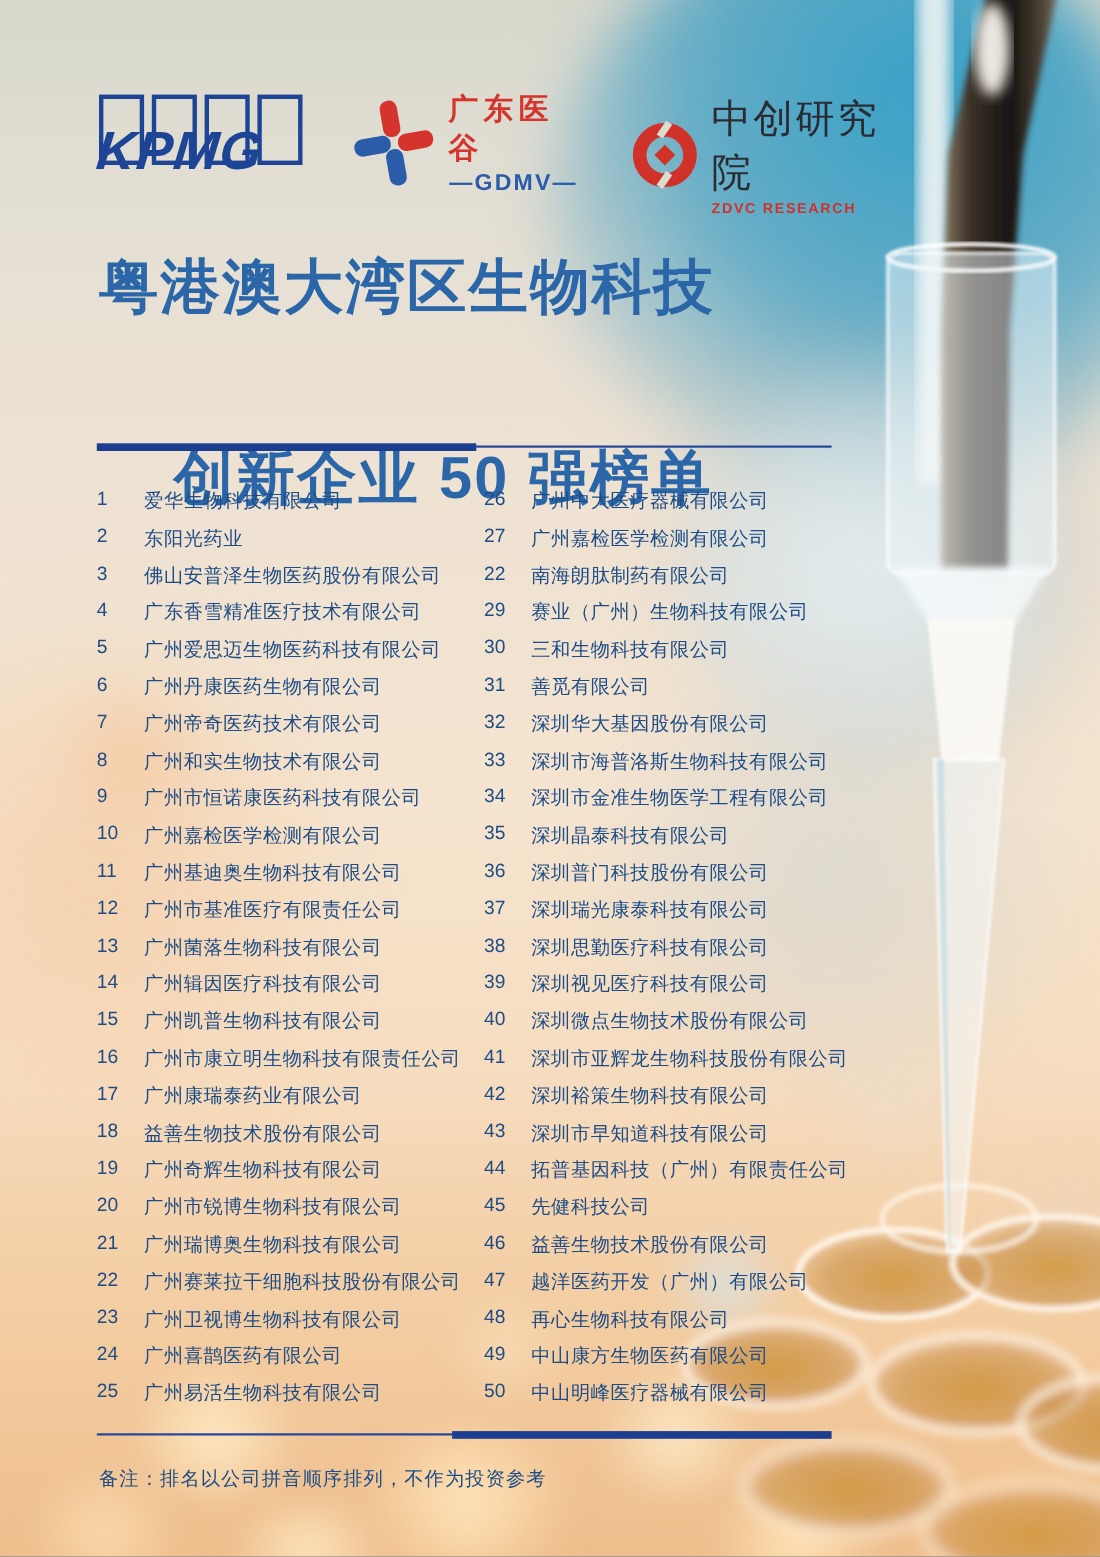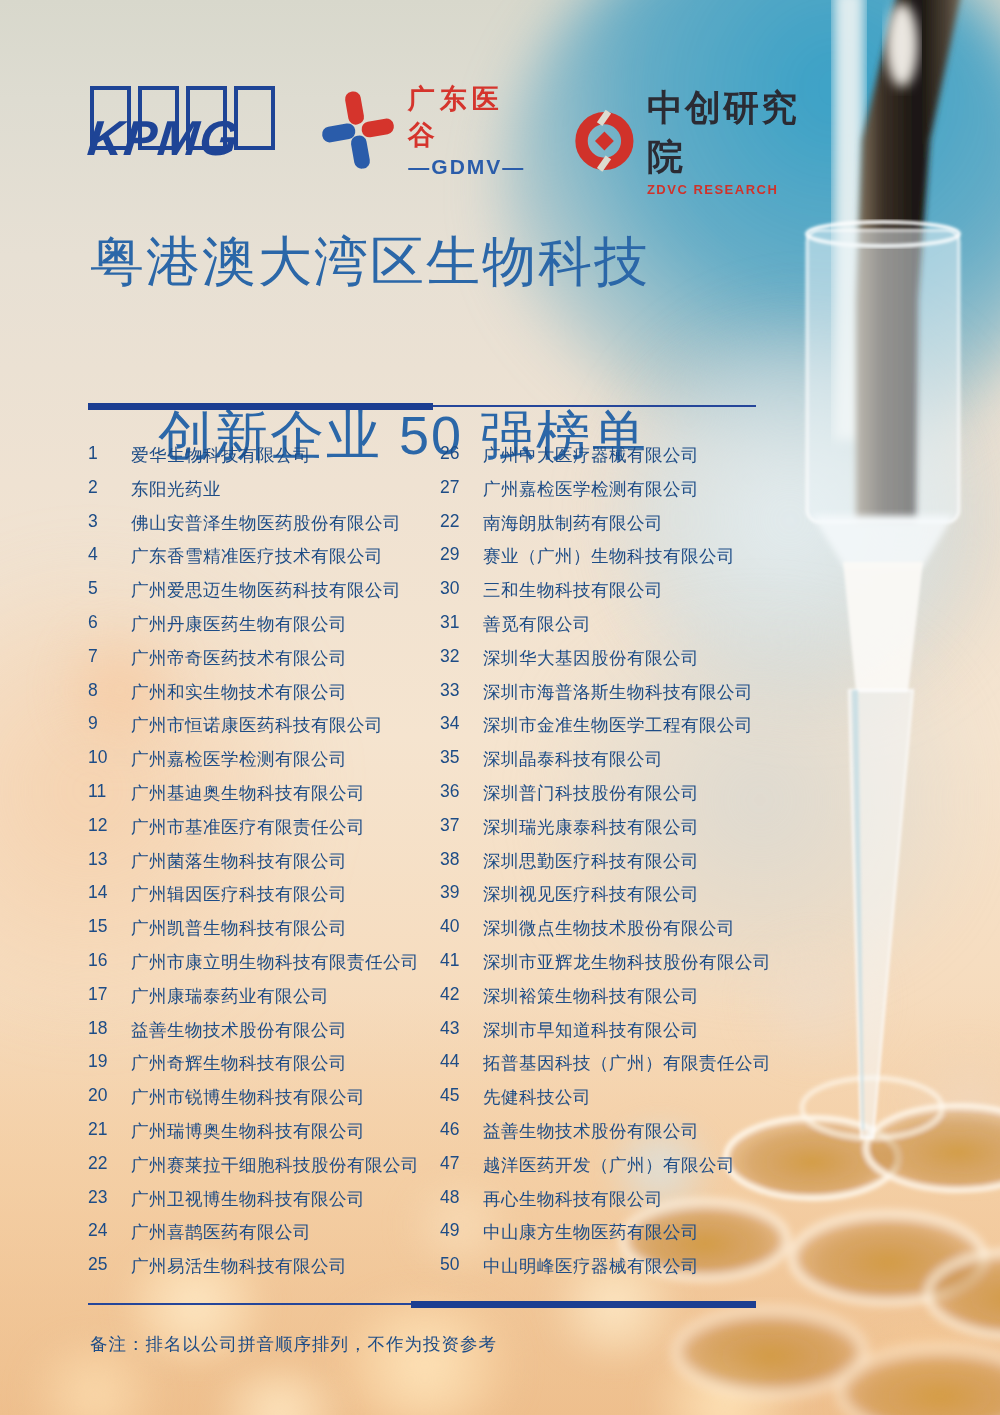--- a/index.html
+++ b/index.html
@@ -51,25 +51,25 @@
   .kpmg-word{position:absolute;left:0;top:26px;font-style:italic;font-weight:bold;
     font-size:49px;letter-spacing:1px;color:#1e4496;transform:skewX(-6deg);}
   
   .gdmv{position:relative;margin-left:58px;width:216px;height:92px;display:flex;align-items:center;}
   .gdmv-text{margin-left:12px;display:flex;flex-direction:column;align-items:center;}
   .gdmv-cn{color:#d5342c;font-weight:bold;font-size:27px;letter-spacing:5px;}
   .gdmv-en{color:#2a5caa;font-weight:bold;font-size:21px;letter-spacing:2px;margin-top:2px;}
   
   .zdvc{position:relative;margin-left:46px;display:flex;align-items:center;}
   .zdvc-text{margin-left:10px;display:flex;flex-direction:column;}
-  .zdvc-cn{color:#2b2b33;font-weight:bold;font-size:36px;letter-spacing:2px;}
+  .zdvc-cn{color:#2b2b33;font-weight:normal;font-size:36px;letter-spacing:2px;}
   .zdvc-en{color:#d0322a;font-weight:bold;font-size:13px;letter-spacing:1.5px;margin-top:0px;}
 
   .title{position:absolute;left:90px;top:218px;color:#2b67a8;font-size:54px;
-    line-height:87px;font-weight:400;letter-spacing:2px;white-space:pre;}
+    line-height:87px;font-weight:700;letter-spacing:2px;white-space:pre;}
 
   .rule{position:absolute;left:88px;width:668px;height:8px;display:flex;align-items:flex-start;}
   .rule-top{top:403px;}
   .rule-bottom{top:1301px;}
   .rule .thick{width:345px;height:7px;background:#1c3e91;}
   .rule .thin{width:323px;height:2.5px;background:#25469a;margin-top:1.5px;}
 
   .list-col{position:absolute;top:443px;}
   .list-col-left{left:88px;width:352px;}
   .list-col-right{left:440px;width:352px;}

